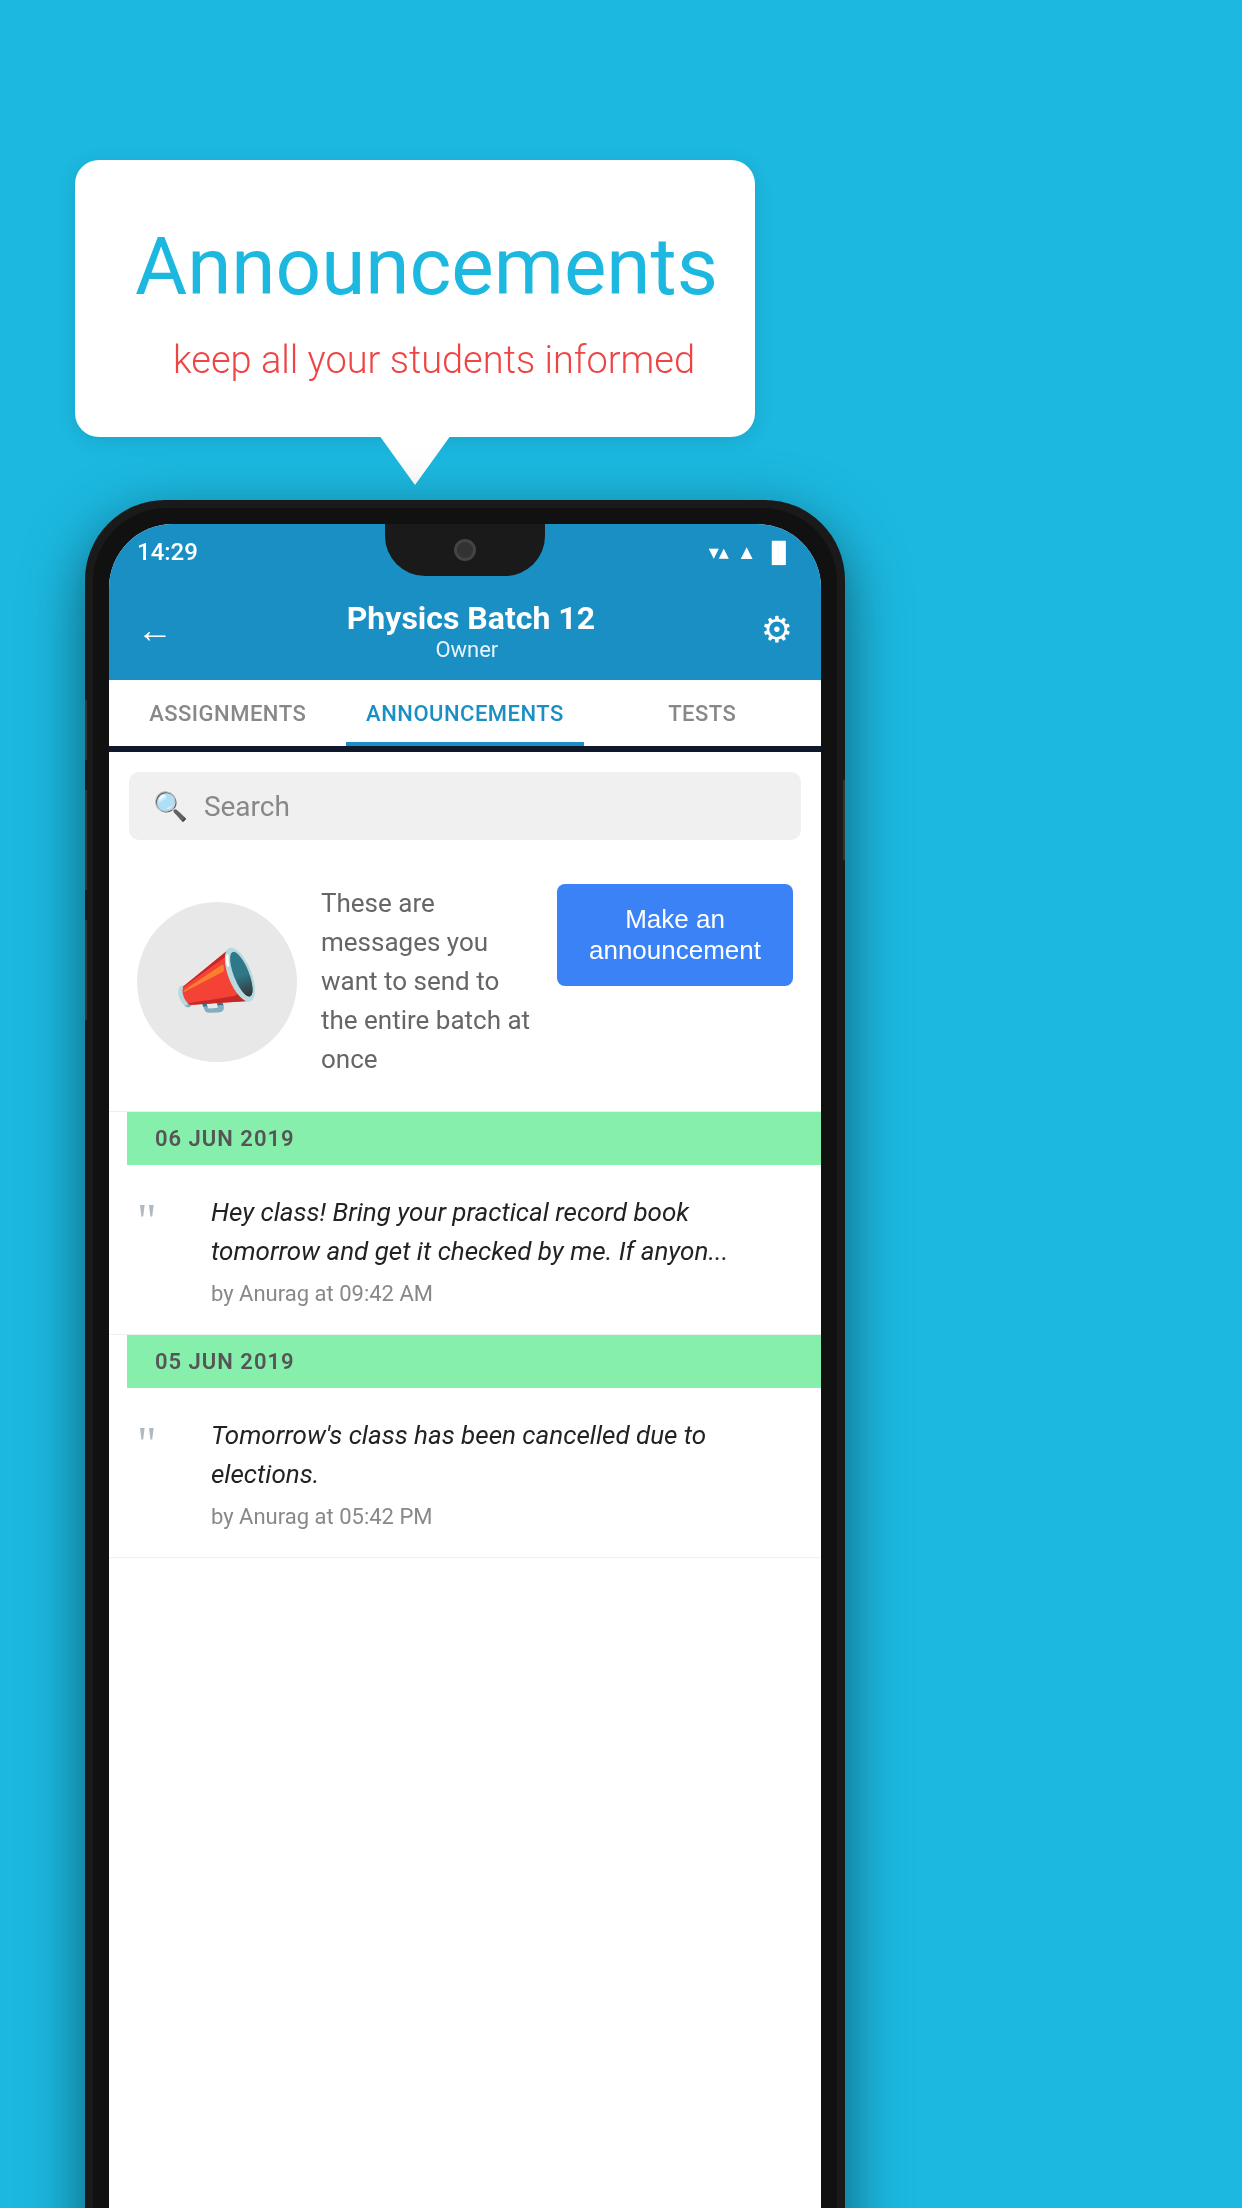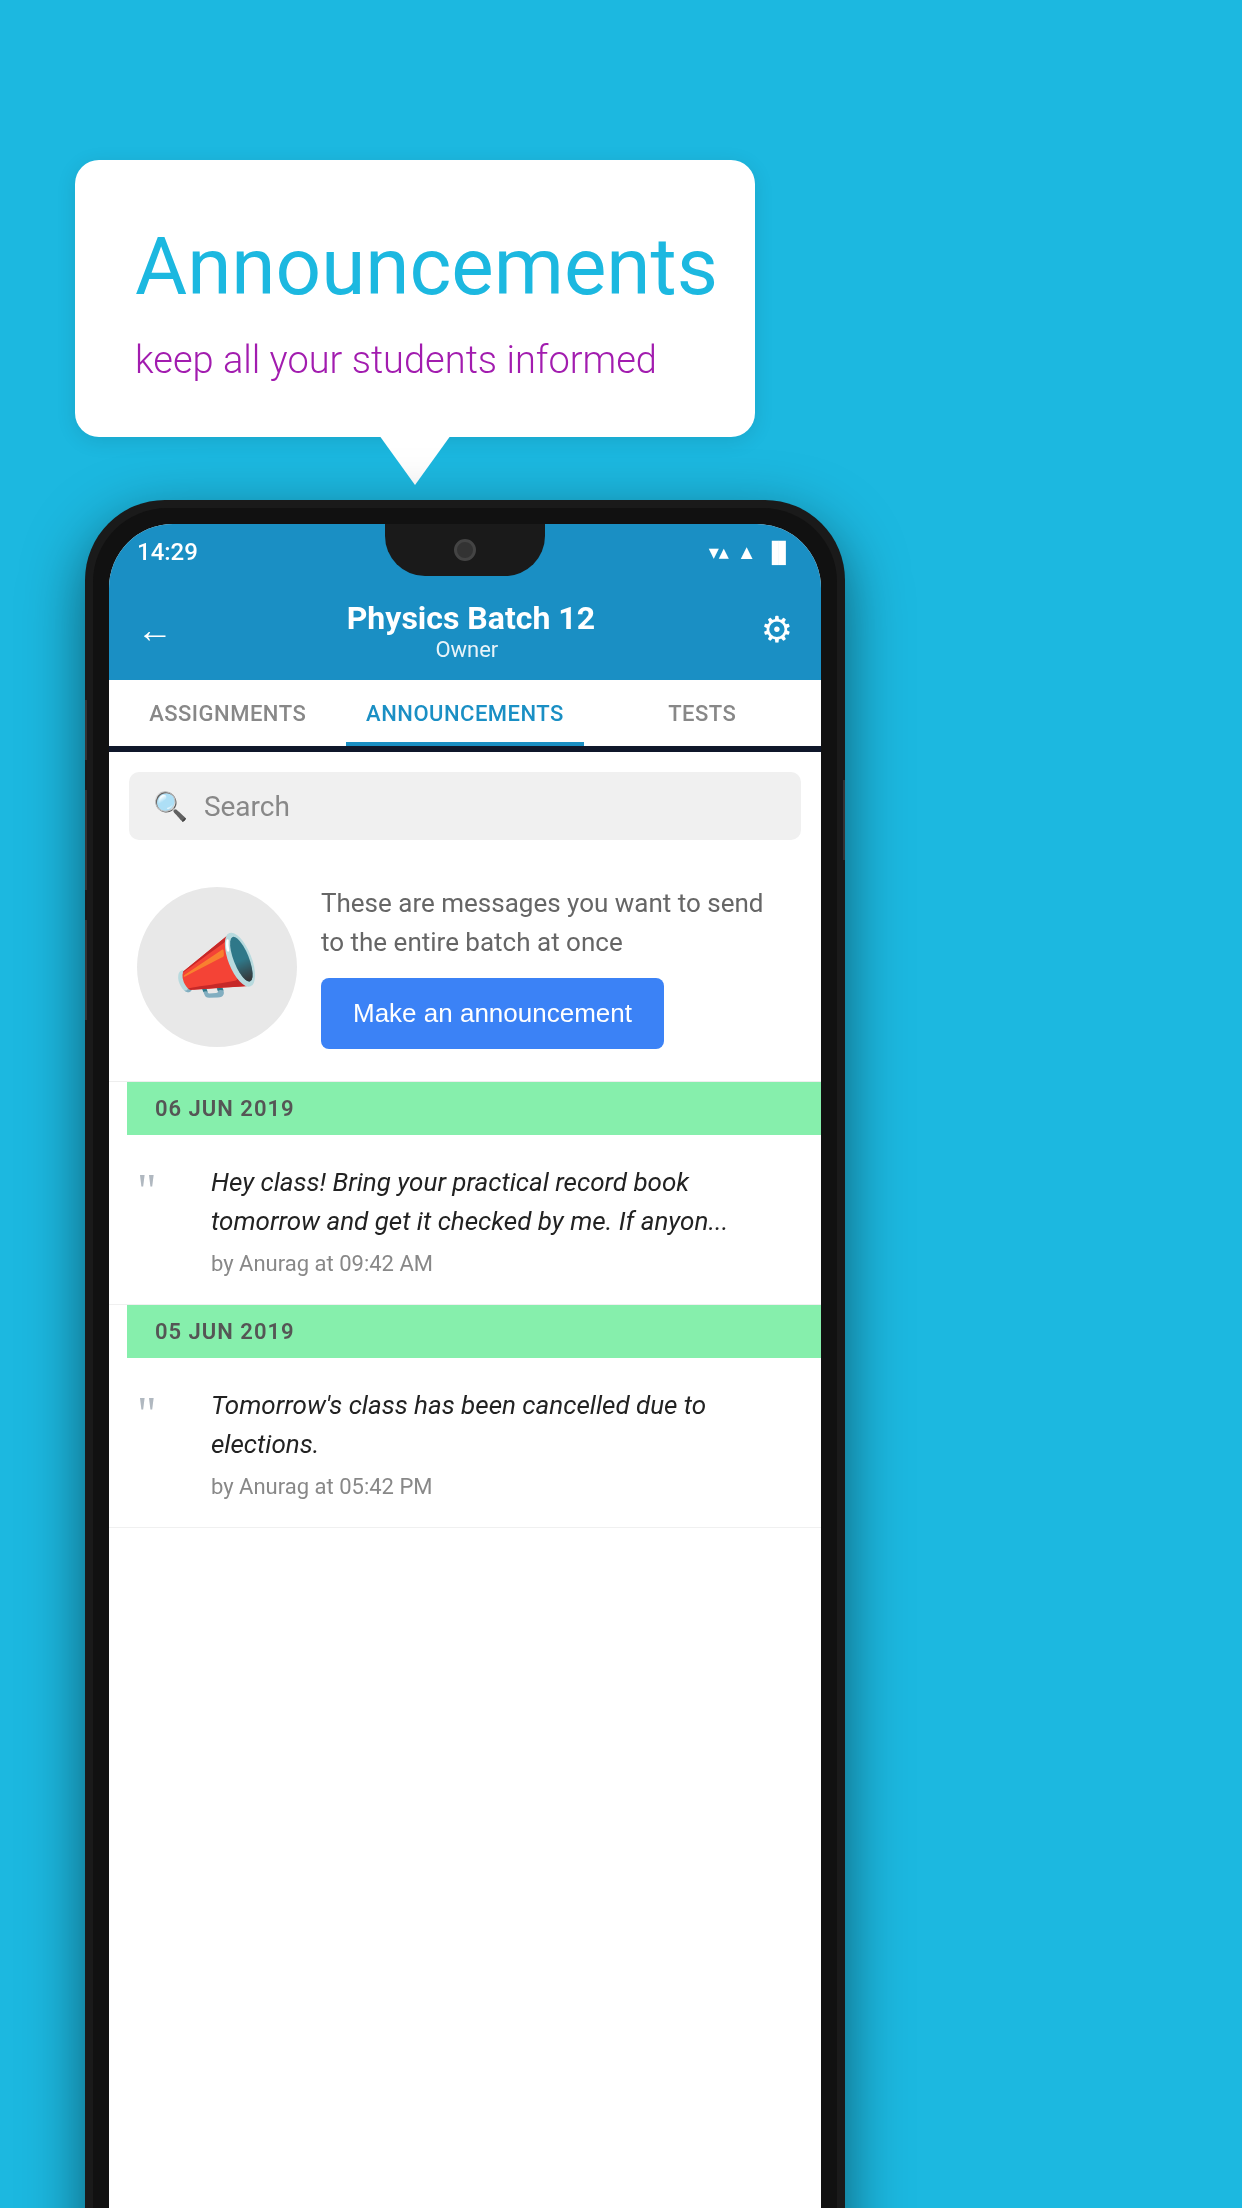--- a/index.html
+++ b/index.html
@@ -45,22 +45,22 @@
     .speech-bubble-title {
       font-size: 80px;
       font-weight: 400;
       color: #1cb8e0;
       text-align: center;
       margin-bottom: 24px;
     }
 
     .speech-bubble-subtitle {
       font-size: 38px;
-      color: #a21caf;
-      text-align: left;
+      color: #ef4444;
+      text-align: right;
       font-weight: 300;
     }
 
     
     .phone-container {
       position: absolute;
       top: 500px;
       left: 85px;
       width: 760px;
       height: 2152px;
@@ -293,21 +293,21 @@
       justify-content: center;
     }
 
     .megaphone-icon {
       font-size: 70px;
       color: #666;
     }
 
     .promo-right {
       display: flex;
-      flex-direction: column;
+      flex-direction: row;
       gap: 16px;
     }
 
     .promo-text {
       font-size: 26px;
       color: #666;
       line-height: 1.5;
     }
 
     .make-announcement-btn {

